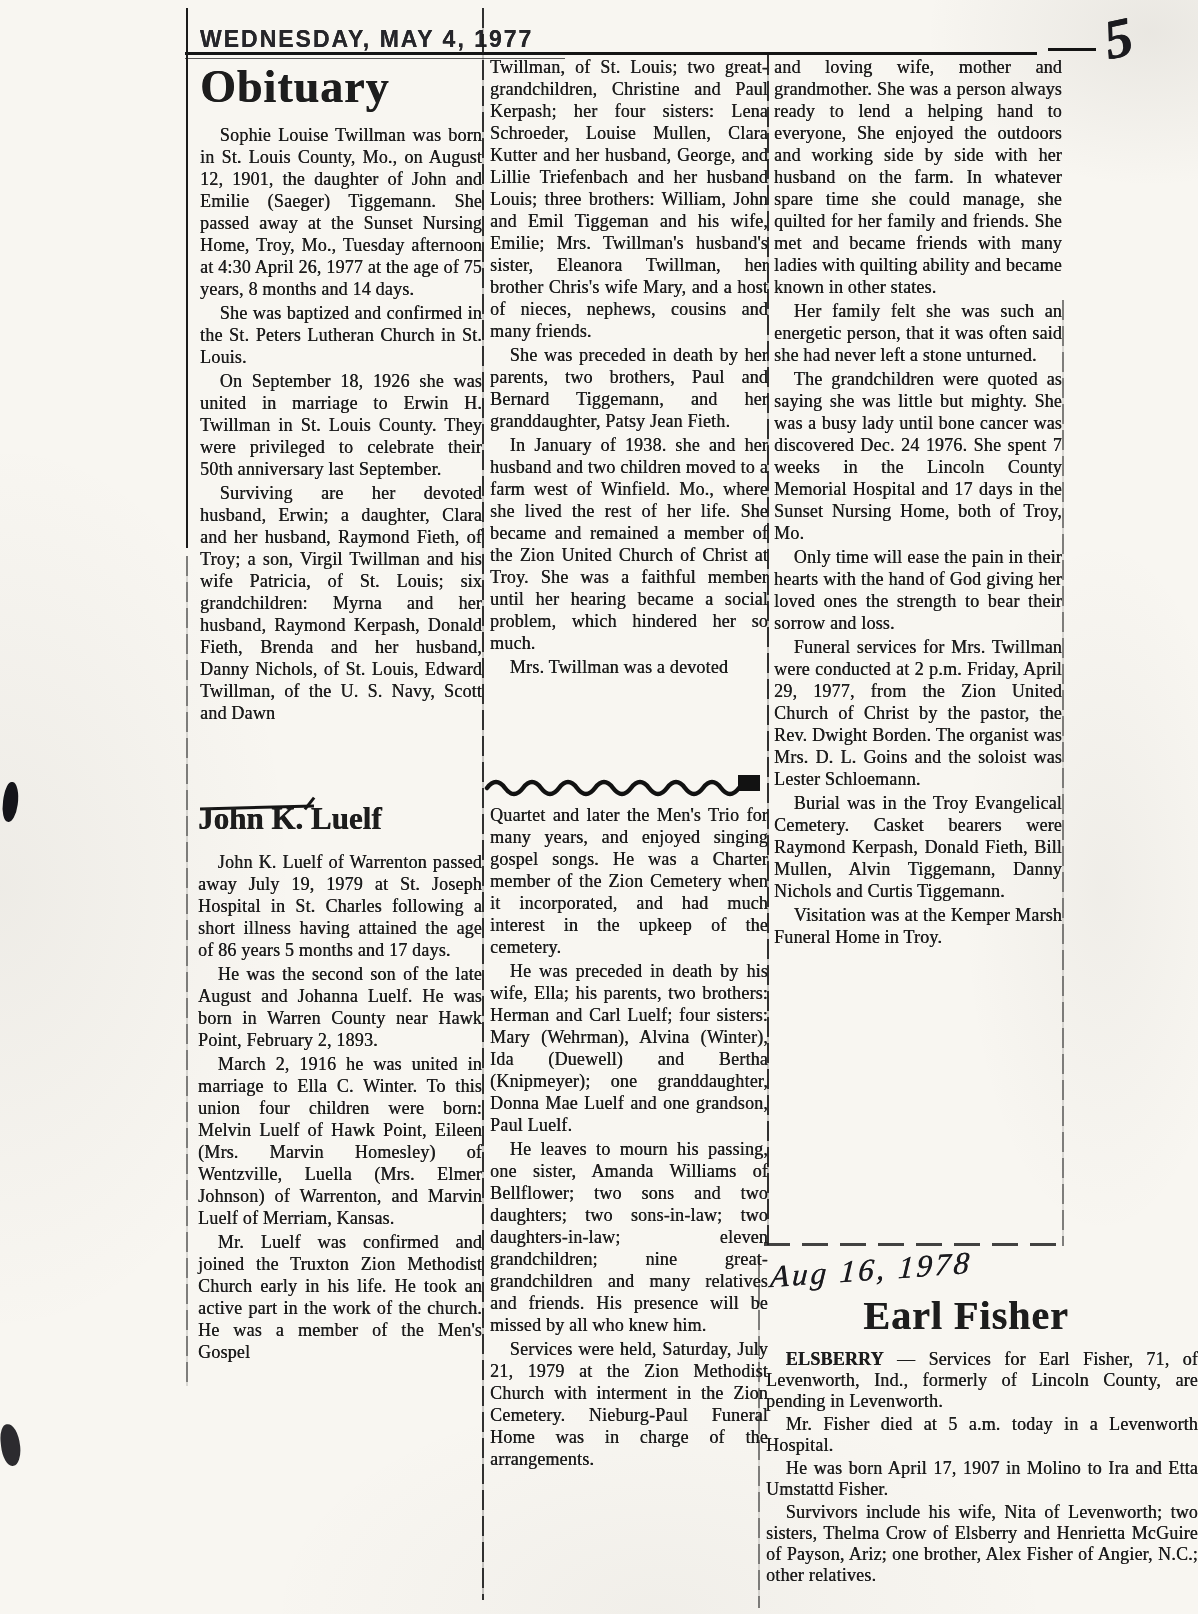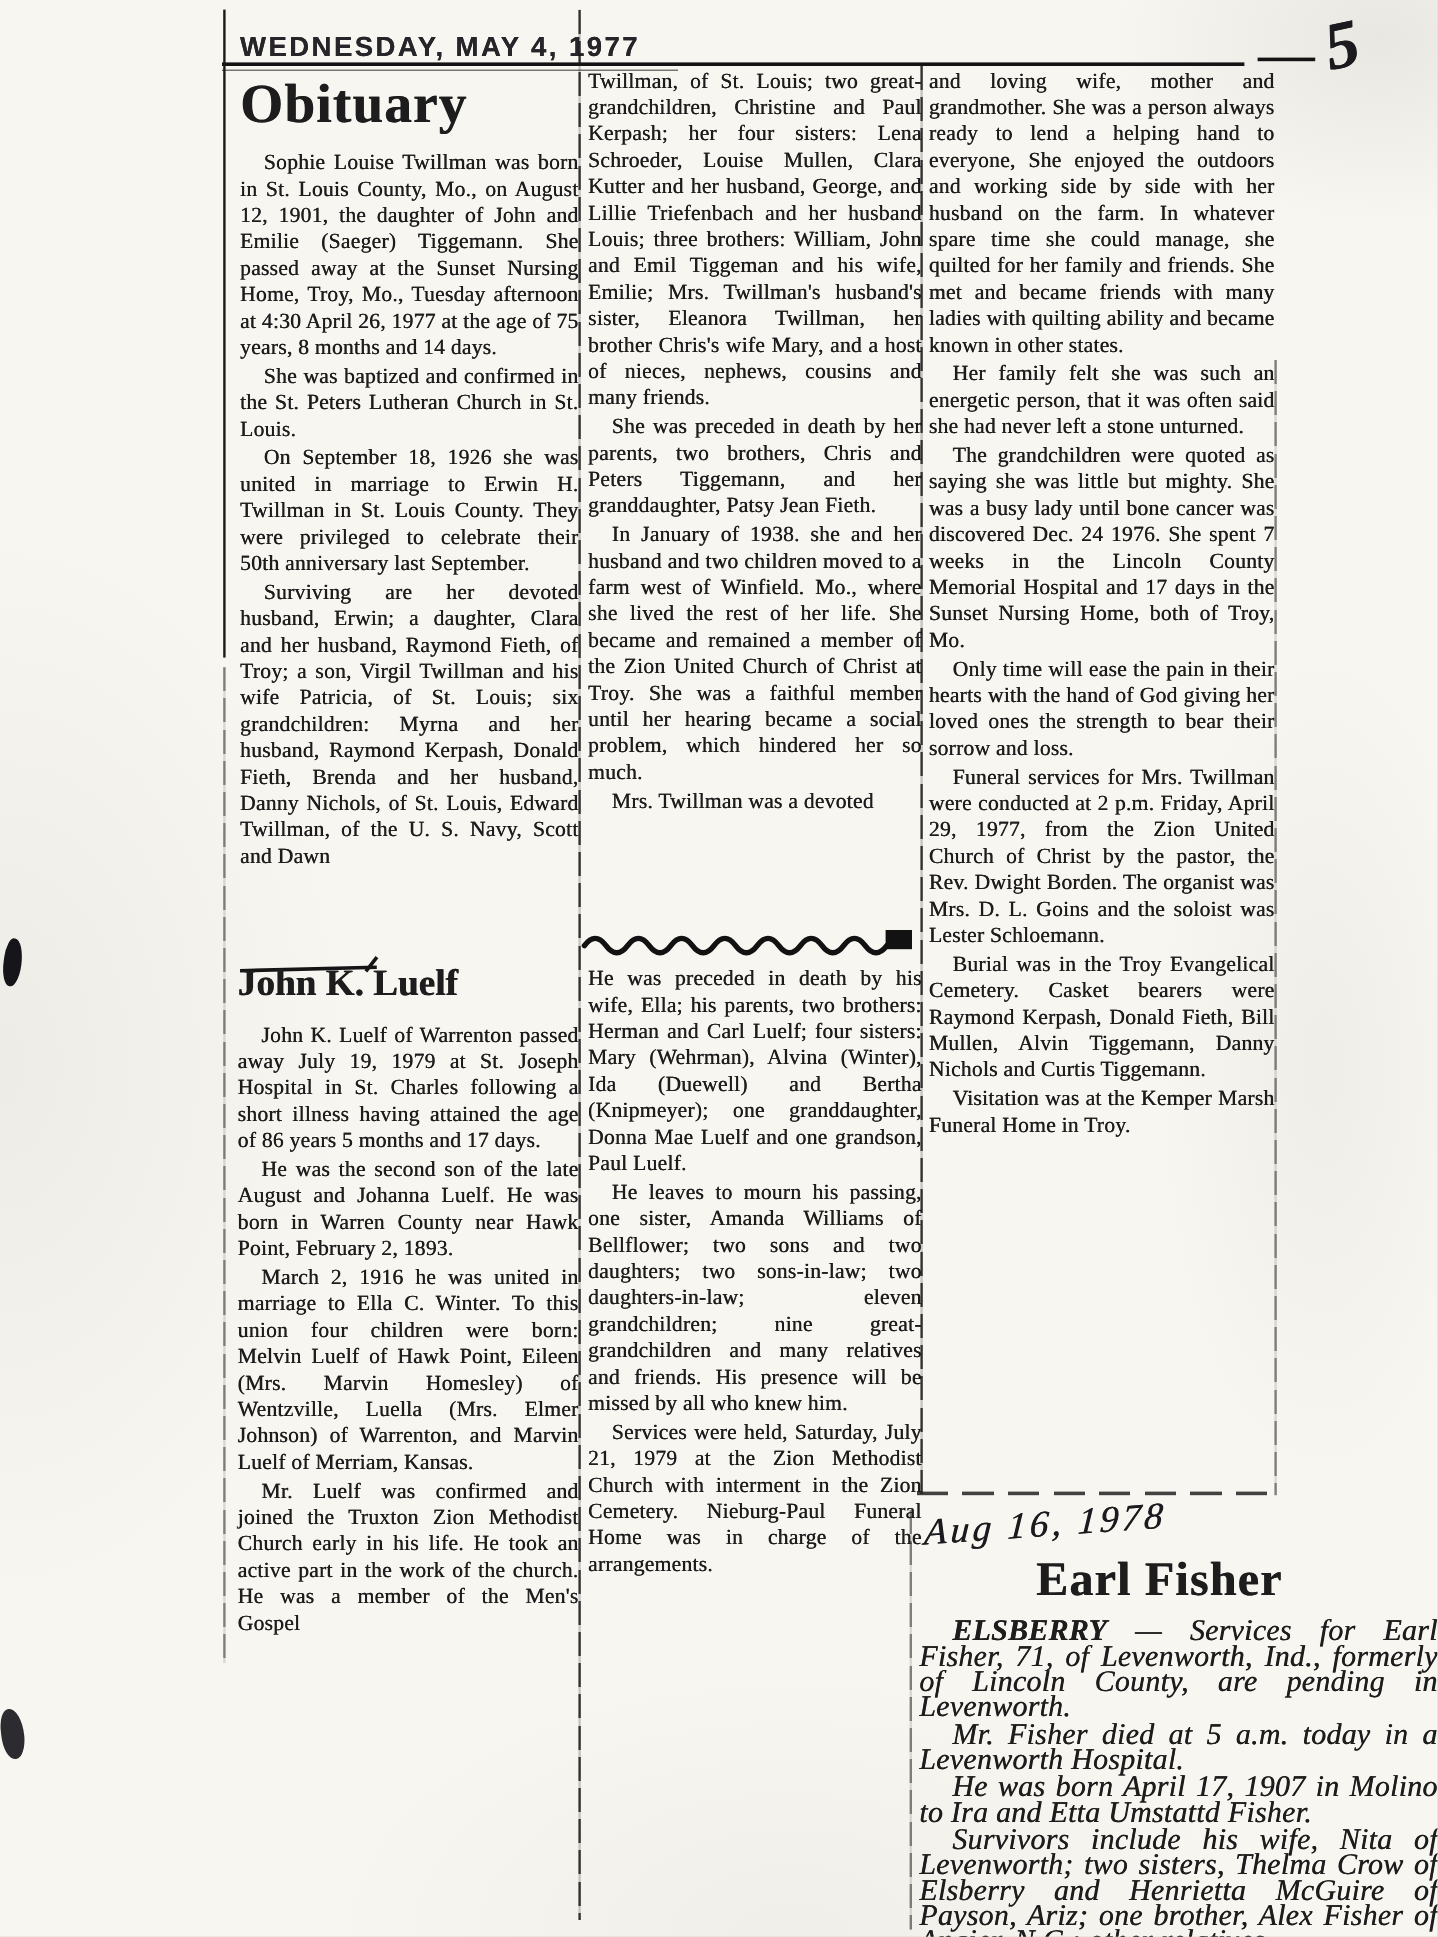--- a/index.html
+++ b/index.html
@@ -40,21 +40,21 @@
     letter-spacing:1px;text-shadow:.5px 0 0 currentColor;
   }
   h2.luelf-head{
     font-size:31px;font-weight:bold;margin:0 0 12px 0;line-height:1.25;
     text-shadow:.5px 0 0 currentColor;
   }
   h2.fisher-head{
     font-size:40px;font-weight:bold;margin:4px 0 10px 0;text-align:center;
     letter-spacing:1px;text-shadow:.5px 0 0 currentColor;
   }
-  .fisher-body{line-height:21px;font-size:25px;font-style:italic;}
+  .fisher-body{line-height:21px;font-size:18px;}
   .handwritten{
     font-style:italic;color:#1b1b1f;
     text-shadow:.4px 0 0 currentColor;
   }
   .vrule{width:2px;background:#1b1b1b;}
   .vrule.dashy{
     background:repeating-linear-gradient(to bottom,#1b1b1b 0 20px,rgba(27,27,27,.25) 20px 26px);
   }
   .vrule.faint{opacity:.55;}
   .hdash{
@@ -92,21 +92,21 @@
         <p>Sophie Louise Twillman was born in St. Louis County, Mo., on August 12, 1901, the daughter of John and Emilie (Saeger) Tiggemann. She passed away at the Sunset Nursing Home, Troy, Mo., Tuesday afternoon at 4:30 April 26, 1977 at the age of 75 years, 8 months and 14 days.</p>
         <p>She was baptized and confirmed in the St. Peters Lutheran Church in St. Louis.</p>
         <p>On September 18, 1926 she was united in marriage to Erwin H. Twillman in St. Louis County. They were privileged to celebrate their 50th anniversary last September.</p>
         <p>Surviving are her devoted husband, Erwin; a daughter, Clara and her husband, Raymond Fieth, of Troy; a son, Virgil Twillman and his wife Patricia, of St. Louis; six grandchildren: Myrna and her husband, Raymond Kerpash, Donald Fieth, Brenda and her husband, Danny Nichols, of St. Louis, Edward Twillman, of the U. S. Navy, Scott and Dawn</p>
       </div>
   </div>
 
   <div class="abs" style="left:490px;top:56px;width:278px;">
     <div class="article no-first-indent">
         <p>Twillman, of St. Louis; two great-grandchildren, Christine and Paul Kerpash; her four sisters: Lena Schroeder, Louise Mullen, Clara Kutter and her husband, George, and Lillie Triefenbach and her husband Louis; three brothers: William, John and Emil Tiggeman and his wife, Emilie; Mrs. Twillman's husband's sister, Eleanora Twillman, her brother Chris's wife Mary, and a host of nieces, nephews, cousins and many friends.</p>
-        <p>She was preceded in death by her parents, two brothers, Chris and Peters Tiggemann, and her granddaughter, Patsy Jean Fieth.</p>
+        <p>She was preceded in death by her parents, two brothers, Paul and Bernard Tiggemann, and her granddaughter, Patsy Jean Fieth.</p>
         <p>In January of 1938. she and her husband and two children moved to a farm west of Winfield. Mo., where she lived the rest of her life. She became and remained a member of the Zion United Church of Christ at Troy. She was a faithful member until her hearing became a social problem, which hindered her so much.</p>
         <p>Mrs. Twillman was a devoted</p>
       </div>
   </div>
 
   <svg class="abs" style="left:484px;top:772px;" width="292" height="26" viewBox="0 0 292 26">
     <path d="M3 16 q9 -12 18 0 t18 0 t18 0 t18 0 t18 0 t18 0 t18 0 t18 0 t18 0 t18 0 t18 0 t18 0 t18 0 t18 0" fill="none" stroke="#121212" stroke-width="4.5" stroke-linecap="round"></path>
     <rect x="254" y="3" width="22" height="16" fill="#121212"></rect>
   </svg>
 
@@ -133,20 +133,21 @@
     <div class="article">
         <p>John K. Luelf of Warrenton passed away July 19, 1979 at St. Joseph Hospital in St. Charles following a short illness having attained the age of 86 years 5 months and 17 days.</p>
         <p>He was the second son of the late August and Johanna Luelf. He was born in Warren County near Hawk Point, February 2, 1893.</p>
         <p>March 2, 1916 he was united in marriage to Ella C. Winter. To this union four children were born: Melvin Luelf of Hawk Point, Eileen (Mrs. Marvin Homesley) of Wentzville, Luella (Mrs. Elmer Johnson) of Warrenton, and Marvin Luelf of Merriam, Kansas.</p>
         <p>Mr. Luelf was confirmed and joined the Truxton Zion Methodist Church early in his life. He took an active part in the work of the church. He was a member of the Men's Gospel</p>
       </div>
   </div>
 
   <div class="abs" style="left:490px;top:804px;width:278px;">
     <div class="article no-first-indent">
+        <p>Quartet and later the Men's Trio for many years, and enjoyed singing gospel songs. He was a Charter member of the Zion Cemetery when it incorporated, and had much interest in the upkeep of the cemetery.</p>
         <p>He was preceded in death by his wife, Ella; his parents, two brothers: Herman and Carl Luelf; four sisters: Mary (Wehrman), Alvina (Winter), Ida (Duewell) and Bertha (Knipmeyer); one granddaughter, Donna Mae Luelf and one grandson, Paul Luelf.</p>
         <p>He leaves to mourn his passing, one sister, Amanda Williams of Bellflower; two sons and two daughters; two sons-in-law; two daughters-in-law; eleven grandchildren; nine great-grandchildren and many relatives and friends. His presence will be missed by all who knew him.</p>
         <p>Services were held, Saturday, July 21, 1979 at the Zion Methodist Church with interment in the Zion Cemetery. Nieburg-Paul Funeral Home was in charge of the arrangements.</p>
       </div>
   </div>
 
   <div class="abs handwritten" style="left:770px;top:1252px;font-size:31px;letter-spacing:3px;transform:rotate(-4deg) skewX(-8deg);">Aug 16, 1978</div>
 
   <div class="abs" style="left:766px;top:1288px;width:432px;">
     <h2 class="fisher-head" style="width:400px;">Earl Fisher</h2>

